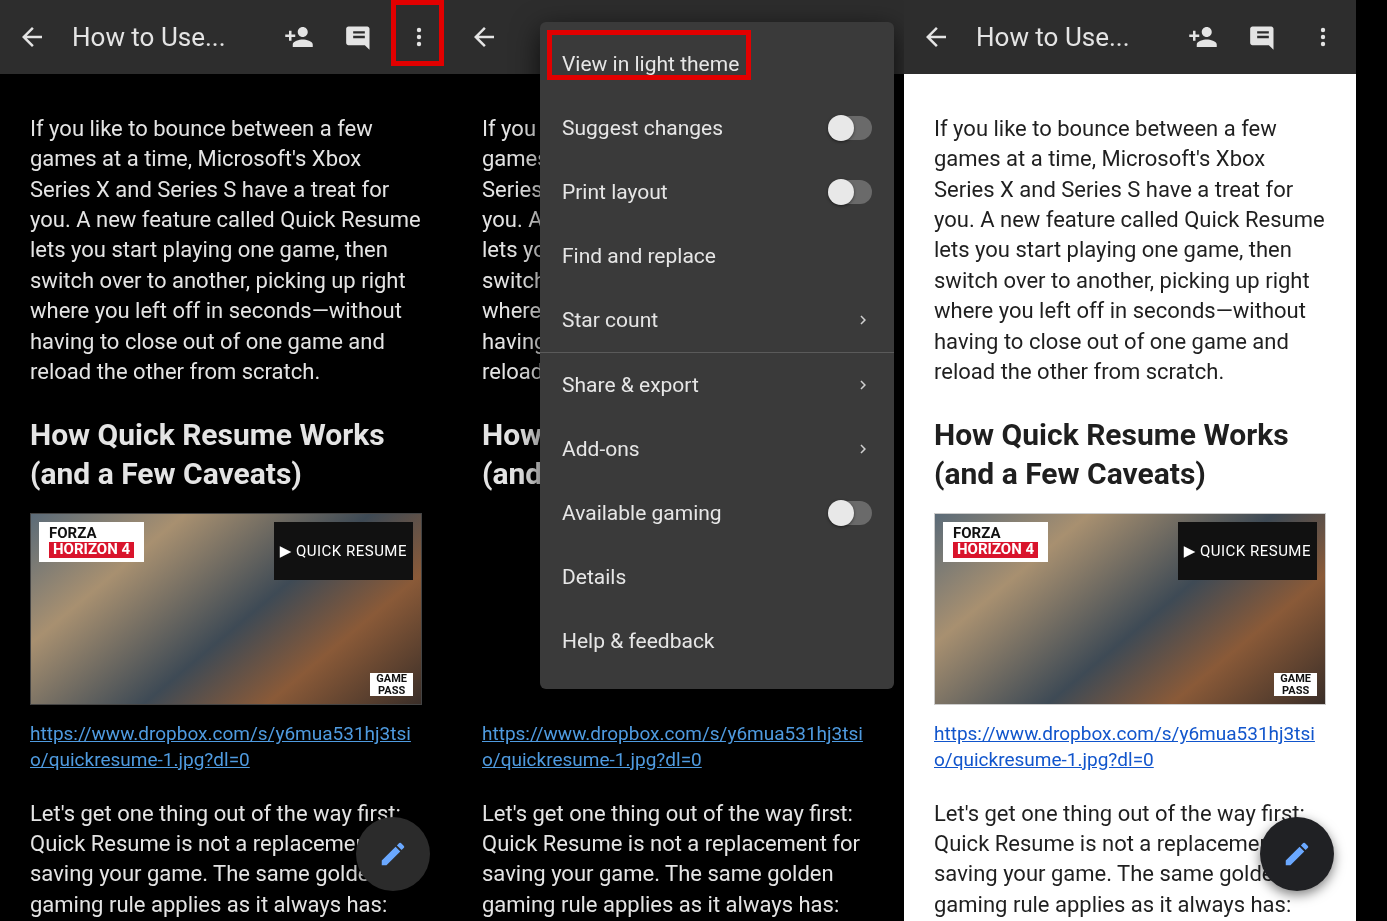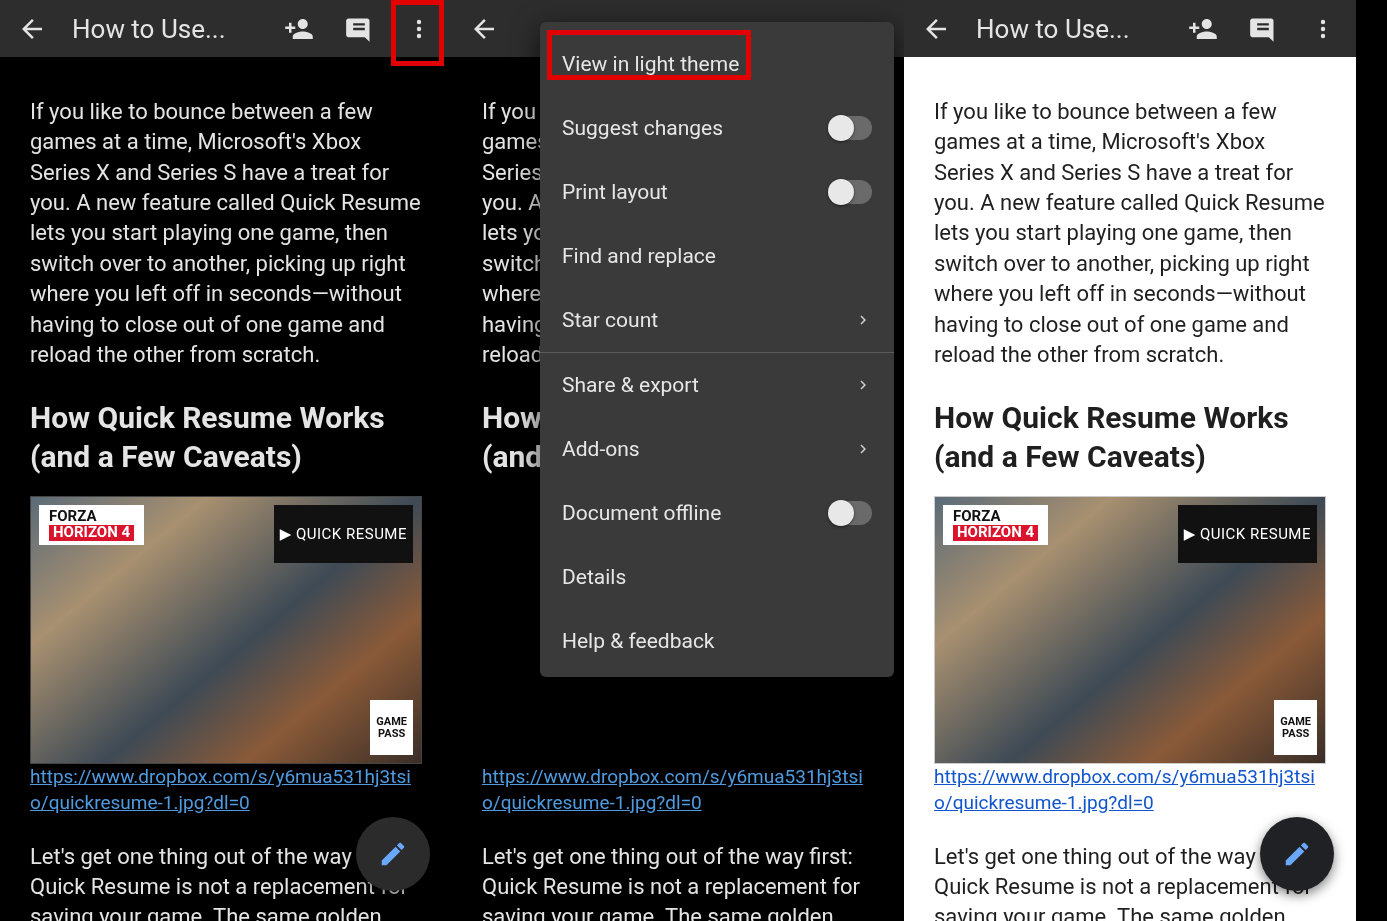--- a/index.html
+++ b/index.html
@@ -14,21 +14,21 @@
   .panel {
     width: 452px;
     height: 921px;
     position: relative;
     overflow: hidden;
     flex-shrink: 0;
     background: #000;
   }
   .panel.light-body { background: #fff; }
   .appbar {
-    height: 57px;
+    height: 74px;
     background: #2d2d2d;
     display: flex;
     align-items: center;
     padding: 0 16px;
     color: #e4e4e4;
   }
   .appbar .back {
     width: 32px; height: 32px; display:flex; align-items:center; justify-content:center;
     margin-right: 24px;
   }
@@ -41,45 +41,45 @@
   .appbar .actions { display:flex; align-items:center; gap: 26px; margin-left: 8px; }
   .icon-btn { width: 34px; height: 34px; display:flex; align-items:center; justify-content:center; }
   .content {
     padding: 40px 30px 20px 30px;
     color: #e4e4e4;
   }
   .panel.light-body .content { color: #1f1f1f; }
   .para { font-size: 22px; line-height: 1.38; margin-bottom: 28px; }
   .h2 { font-size: 30px; line-height: 1.3; font-weight: 700; margin-bottom: 20px; }
   .img-placeholder {
-    width: 392px; height: 268px; position: relative;
+    width: 392px; height: 192px; position: relative;
     background: linear-gradient(140deg,#5b6b78 0%,#a89070 25%,#3e4a55 55%,#8a5a38 75%,#3a2e28 100%);
     border: 1px solid #444;
-    margin-bottom: 0;
+    margin-bottom: 16px;
     overflow: hidden;
   }
   .panel.light-body .img-placeholder { border-color:#ccc; }
   .img-placeholder .logo-box {
     position:absolute; top:8px; left:8px;
     background:#fff; padding:4px 10px 4px 10px;
     font-weight:700; font-size:15px; line-height:1.05;
     color:#111;
   }
   .img-placeholder .logo-box .l2 {
     background:#d9142c; color:#fff; padding:0 4px; display:inline-block;
   }
   .img-placeholder .qr-badge {
     position:absolute; top:8px; right:8px;
     background:#111; color:#fff; font-size:15px; padding:20px 6px;
     letter-spacing:0.5px;
   }
   .img-placeholder .gp-badge {
     position:absolute; bottom:8px; right:8px;
     background:#fff; color:#111; font-size:11px; font-weight:700;
-    padding:16px 6px; line-height:1.05; text-align:center;
+    padding:0 6px; line-height:1.05; text-align:center;
   }
   .link {
     color:#4f9be0; text-decoration: underline; font-size:19px; line-height:1.35;
     display:block; margin-bottom: 26px; word-break: break-all;
   }
   .panel.light-body .link { color:#1155cc; }
   .fab {
     position:absolute; right:22px; bottom:30px;
     width:74px; height:74px; border-radius:50%;
     background:#2b2b2b; display:flex; align-items:center; justify-content:center;
@@ -88,21 +88,21 @@
   .panel.light-body .fab { background:#202124; }
   .redbox {
     position:absolute; border:5px solid #e20000; pointer-events:none;
   }
   
   .menu {
     position:absolute; top:22px; right:0; left:auto;
     width: 348px;
     background:#3a3a3a; border-radius:6px;
     box-shadow: 0 8px 28px rgba(0,0,0,0.7);
-    padding: 10px 0 4px 0;
+    padding: 10px 0 16px 0;
     color:#e6e6e6;
     z-index: 20;
   }
   .menu-item {
     display:flex; align-items:center; justify-content:space-between;
     padding: 20px 22px;
     font-size:21px;
   }
   .menu-sep { height:1px; background:#5a5a5a; margin: 0; }
   .toggle {
@@ -220,21 +220,21 @@
           <path d="M8.59 16.59 13.17 12 8.59 7.41 10 6l6 6-6 6z"></path>
         </svg>
     </div>
     <div class="menu-item">
       <span>Add-ons</span>
       <svg class="chev" viewBox="0 0 24 24" fill="#cfcfcf">
           <path d="M8.59 16.59 13.17 12 8.59 7.41 10 6l6 6-6 6z"></path>
         </svg>
     </div>
     <div class="menu-item">
-      <span>Document offline</span>
+      <span>Available gaming</span>
       <span class="toggle"></span>
     </div>
     <div class="menu-item">
       <span>Details</span>
     </div>
     <div class="menu-item">
       <span>Help &amp; feedback</span>
     </div>
   </div>
 

